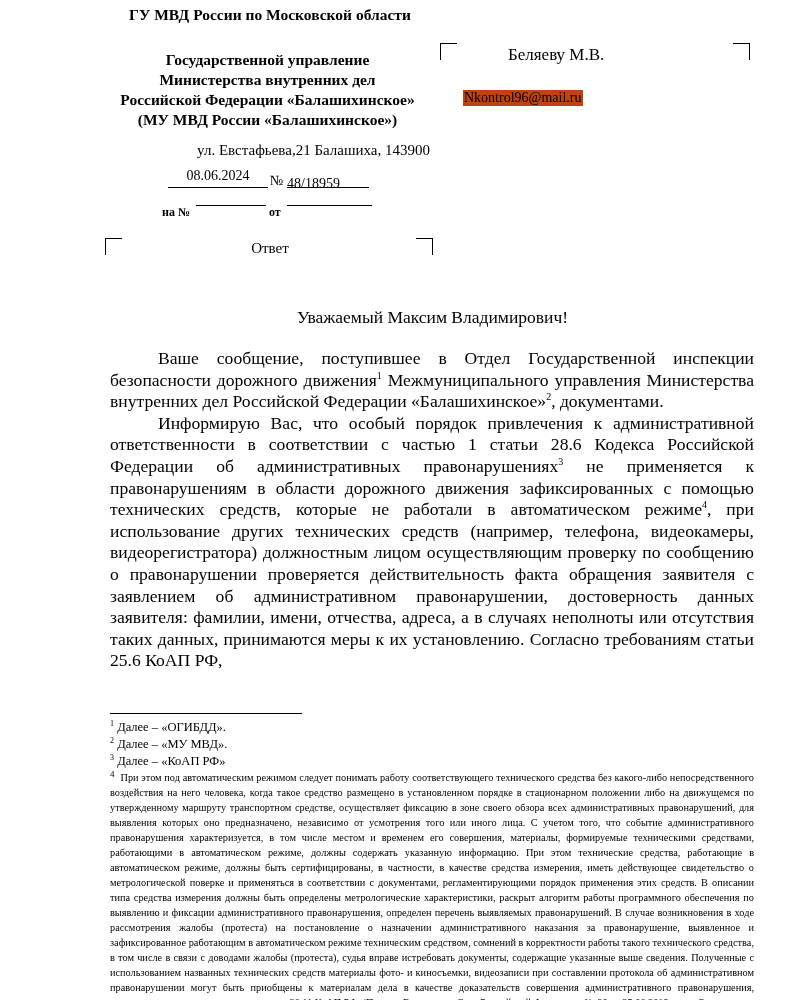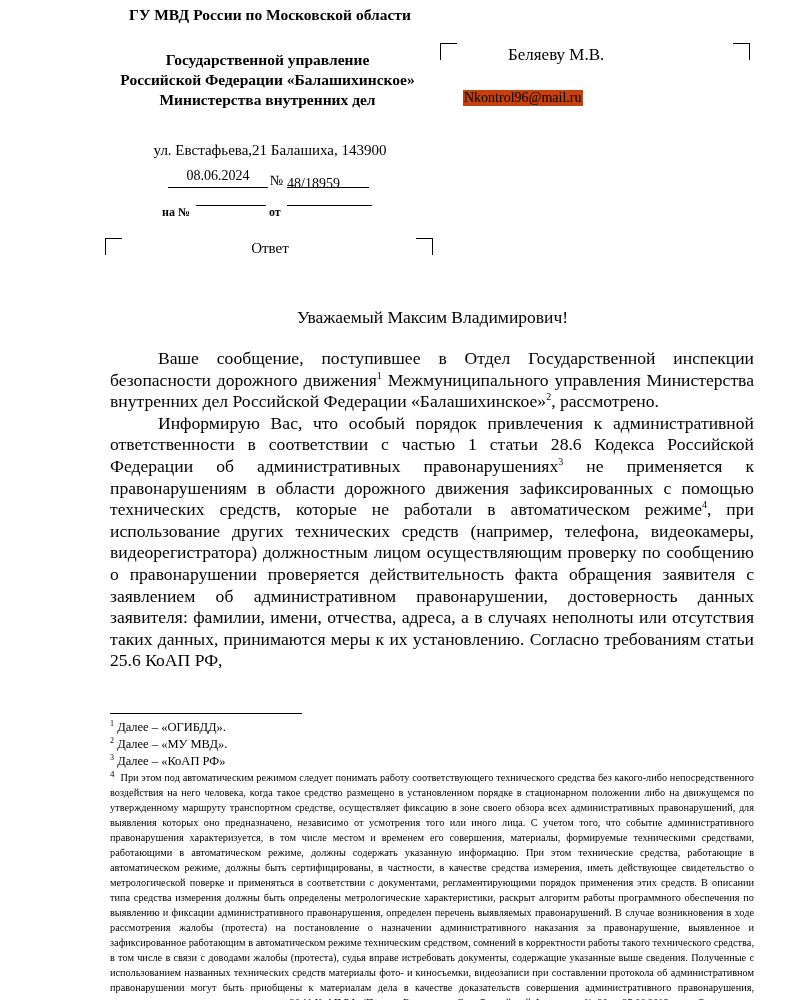--- a/index.html
+++ b/index.html
@@ -10,21 +10,21 @@
     .abs { position: absolute; }
     .org-top {
       left: 110px; top: 6px; width: 320px; text-align: center;
       font-weight: bold; font-size: 15.5px;
     }
     .org-block {
       left: 105px; top: 50px; width: 325px; text-align: center;
       font-weight: bold; font-size: 15.5px; line-height: 20px;
     }
     .address {
-      left: 110px; top: 142px; width: 320px; text-align: center; font-size: 15px;
+      left: 110px; top: 142px; width: 320px; text-align: right; font-size: 15px;
     }
     .date-row { left: 160px; top: 168px; width: 260px; height: 24px; font-size: 14px; }
     .date-val { position: absolute; left: 8px; width: 100px; text-align: center; top: 0; }
     .date-line { position: absolute; left: 8px; width: 100px; top: 19px; border-bottom: 1px solid #000; }
     .num-sign { position: absolute; left: 110px; top: 5px; font-size: 14px; }
     .num-val { position: absolute; left: 127px; width: 80px; top: 8px; }
     .num-line { position: absolute; left: 127px; width: 82px; top: 19px; border-bottom: 1px solid #000; }
     .ref-row { left: 162px; top: 205px; width: 260px; height: 20px; font-size: 12px; font-weight: bold; }
     .ref-row span { position: absolute; top: 0; }
     .ref-line1 { position: absolute; left: 34px; width: 70px; top: 13px; border-bottom: 1.5px solid #000; }
@@ -53,22 +53,23 @@
     }
     .fn-long .fn-mark { font-size: 9px; vertical-align: super; line-height: 0; margin-right: 6px; }
   </style>
 </head>
 <body>
 
 <div class="abs org-top">ГУ МВД России по Московской области</div>
 
 <div class="abs org-block">
   <div>Государственной управление</div>
+  <div>Министерства внутренних дел</div>
   <div>Российской Федерации «Балашихинское»</div>
-  <div>Министерства внутренних дел</div>
+  <div>(МУ МВД России «Балашихинское»)</div>
 </div>
 
 <div class="abs address">ул. Евстафьева,21 Балашиха, 143900</div>
 
 <div class="abs date-row">
   <span class="date-val">08.06.2024</span>
   <span class="date-line"></span>
   <span class="num-sign">№</span>
   <span class="num-val">48/18959</span>
   <span class="num-line"></span>
@@ -86,21 +87,21 @@
 <div class="abs answer">Ответ</div>
 
 <div class="corner tl" style="left:440px; top:43px;"></div>
 <div class="corner tr" style="left:733px; top:43px;"></div>
 <div class="abs recipient-name">Беляеву М.В.</div>
 <div class="abs recipient-email">Nkontrol96@mail.ru</div>
 
 <div class="abs greeting">Уважаемый Максим Владимирович!</div>
 
 <div class="abs body-text">
-  <p><span>Ваше сообщение, поступившее в Отдел Государственной инспекции безопасности дорожного движения</span><sup>1</sup><span> Межмуниципального управления Министерства внутренних дел Российской Федерации «Балашихинское»</span><sup>2</sup><span>, рассмотрено.</span></p>
+  <p><span>Ваше сообщение, поступившее в Отдел Государственной инспекции безопасности дорожного движения</span><sup>1</sup><span> Межмуниципального управления Министерства внутренних дел Российской Федерации «Балашихинское»</span><sup>2</sup><span>, документами.</span></p>
   <p><span>Информирую Вас, что особый порядок привлечения к административной ответственности в соответствии с частью 1 статьи 28.6 Кодекса Российской Федерации об административных правонарушениях</span><sup>3</sup><span> не применяется к правонарушениям в области дорожного движения зафиксированных с помощью технических средств, которые не работали в автоматическом режиме</span><sup>4</sup><span>, при использование других технических средств (например, телефона, видеокамеры, видеорегистратора) должностным лицом осуществляющим проверку по сообщению о правонарушении проверяется действительность факта обращения заявителя с заявлением об административном правонарушении, достоверность данных заявителя: фамилии, имени, отчества, адреса, а в случаях неполноты или отсутствия таких данных, принимаются меры к их установлению. Согласно требованиям статьи 25.6 КоАП РФ,</span></p>
 </div>
 
 <div class="abs fn-rule"></div>
 <div class="abs footnotes">
   <p class="fn-short"><sup>1</sup> <span>Далее – «ОГИБДД».</span></p>
   <p class="fn-short"><sup>2</sup> <span>Далее – «МУ МВД».</span></p>
   <p class="fn-short"><sup>3</sup> <span>Далее – «КоАП РФ»</span></p>
   <p class="fn-long"><span class="fn-mark">4</span><span>При этом под автоматическим режимом следует понимать работу соответствующего технического средства без какого-либо непосредственного воздействия на него человека, когда такое средство размещено в установленном порядке в стационарном положении либо на движущемся по утвержденному маршруту транспортном средстве, осуществляет фиксацию в зоне своего обзора всех административных правонарушений, для выявления которых оно предназначено, независимо от усмотрения того или иного лица. С учетом того, что событие административного правонарушения характеризуется, в том числе местом и временем его совершения, материалы, формируемые техническими средствами, работающими в автоматическом режиме, должны содержать указанную информацию. При этом технические средства, работающие в автоматическом режиме, должны быть сертифицированы, в частности, в качестве средства измерения, иметь действующее свидетельство о метрологической поверке и применяться в соответствии с документами, регламентирующими порядок применения этих средств. В описании типа средства измерения должны быть определены метрологические характеристики, раскрыт алгоритм работы программного обеспечения по выявлению и фиксации административного правонарушения, определен перечень выявляемых правонарушений. В случае возникновения в ходе рассмотрения жалобы (протеста) на постановление о назначении административного наказания за правонарушение, выявленное и зафиксированное работающим в автоматическом режиме техническим средством, сомнений в корректности работы такого технического средства, в том числе в связи с доводами жалобы (протеста), судья вправе истребовать документы, содержащие указанные выше сведения. Полученные с использованием названных технических средств материалы фото- и киносъемки, видеозаписи при составлении протокола об административном правонарушении могут быть приобщены к материалам дела в качестве доказательств совершения административного правонарушения, подлежащих оценке по правилам статьи 26.11 КоАП РФ. (Пленум Верховного Суда Российской Федерации № 20 от 25.06.2019 года «О некоторых вопросах, возникающих в судебной практике при рассмотрении дел об административных правонарушения, предусмотренных главой 12 КоАП РФ»)</span></p>
 </div>

